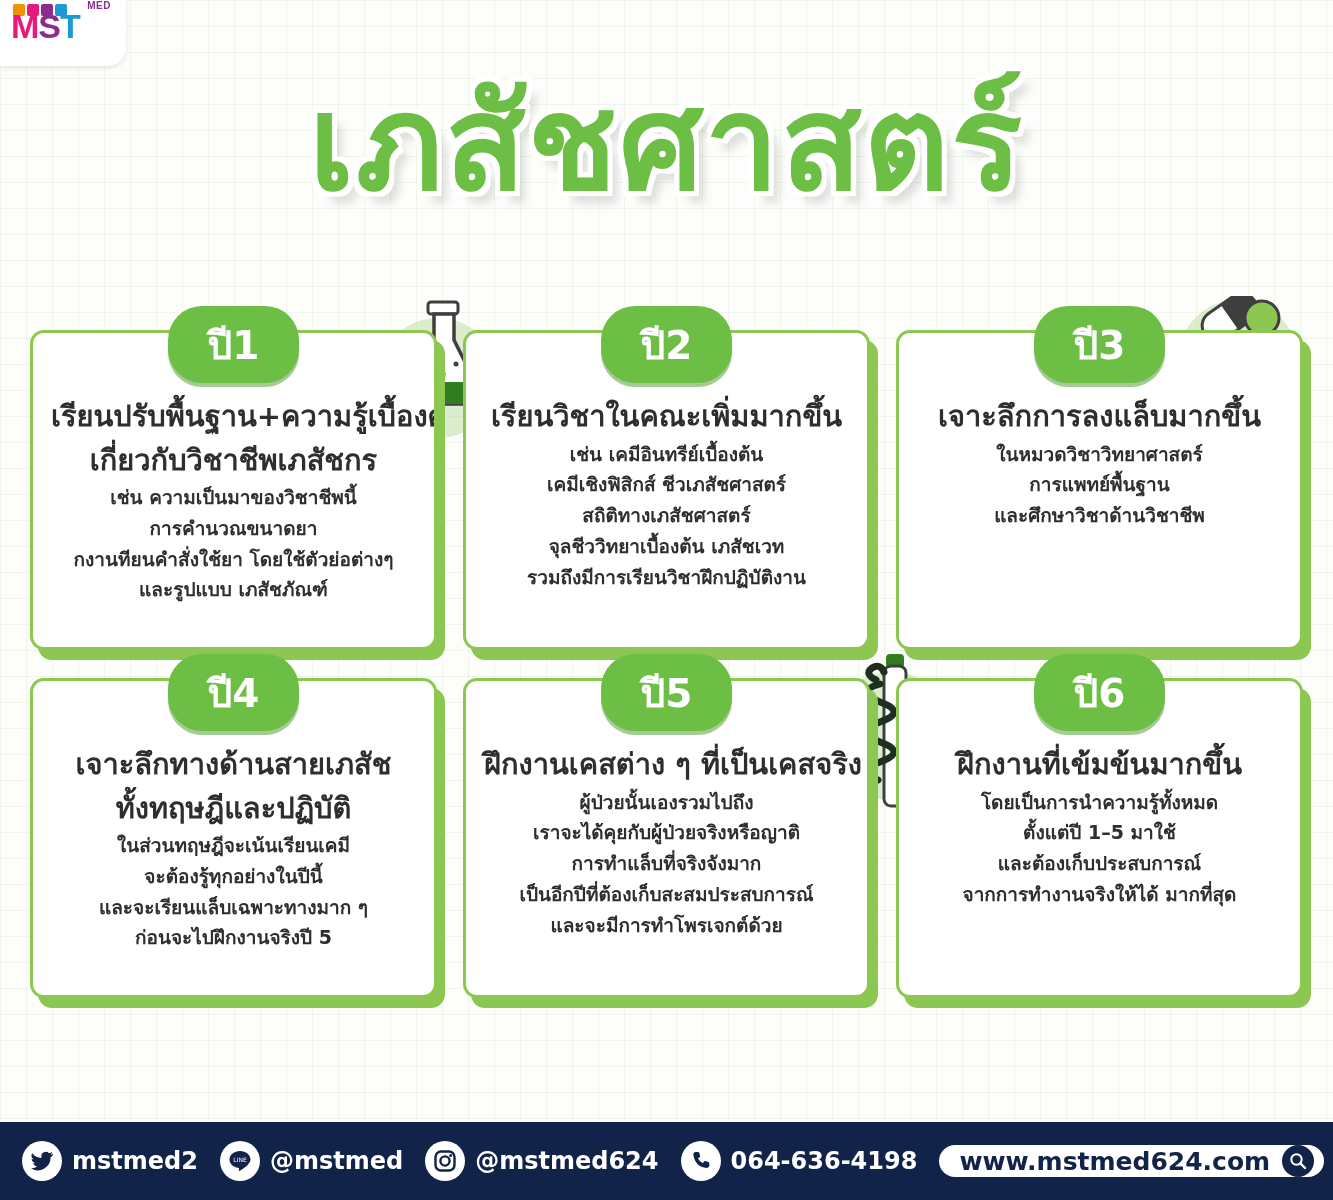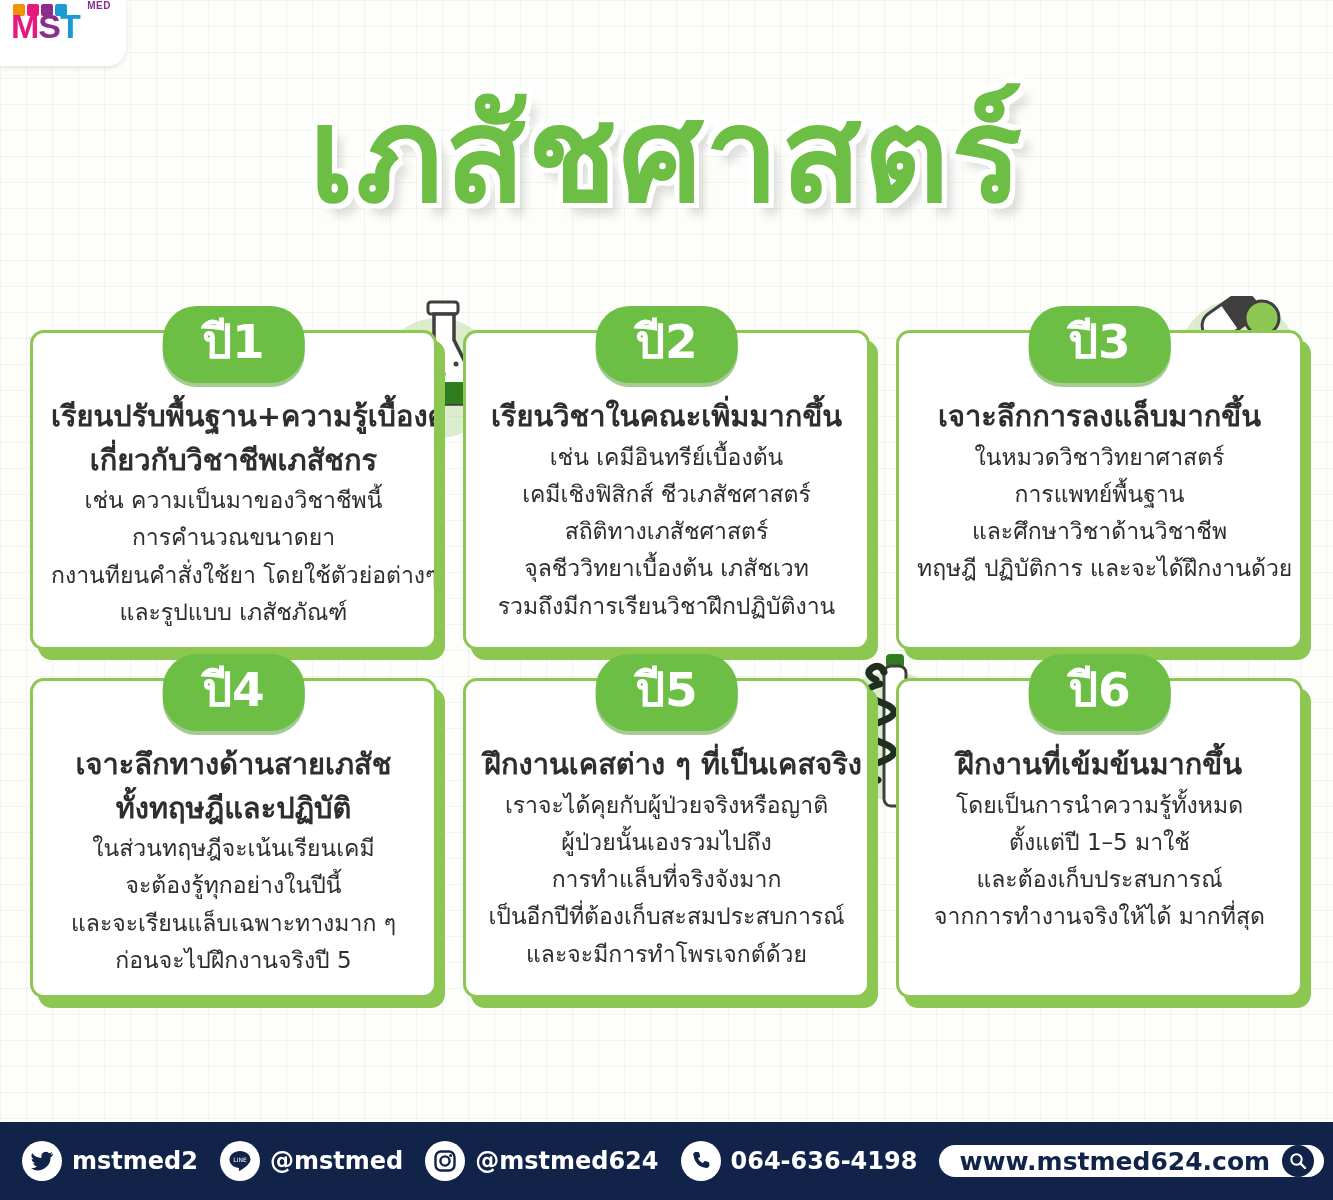--- a/index.html
+++ b/index.html
@@ -56,21 +56,20 @@
   .sq2 { left: 16px; top: 4px;  width: 12px; height: 12px; background: #e8197e; }
   .sq3 { left: 30px; top: 4px;  width: 12px; height: 12px; background: #8a2d8f; }
   .sq4 { left: 44px; top: 4px;  width: 12px; height: 12px; background: #1b9ad6; }
 
   
   .title-wrap {
     position: absolute;
     left: 0; right: 0; top: 54px;
     text-align: center;
     z-index: 3;
-    margin-top: 12px;
   }
   .title {
     display: inline-block;
     font-family: "DejaVu Sans", sans-serif;
     font-size: 132px;
     font-weight: bold;
     color: #6cbe45;
     line-height: 1.35;
     letter-spacing: 2px;
     text-shadow:
@@ -131,39 +130,40 @@
     overflow: hidden;
   }
   .badge {
     position: absolute;
     left: 50%;
     top: -24px;
     transform: translateX(-50%);
     background: #6cbe45;
     color: #ffffff;
     font-family: "DejaVu Sans", sans-serif;
-    font-size: 47px;
+    font-size: 39px;
     font-weight: bold;
     line-height: 1;
-    padding: 12px 40px 18px;
+    padding: 20px 40px 18px;
     border-radius: 34px;
     box-shadow: 0 4px 0 rgba(90,160,60,0.55);
     white-space: nowrap;
     z-index: 6;
   }
   .card-wrap { position: relative; width: 407px; }
 
   .lines {
     font-family: "DejaVu Sans", sans-serif;
     color: #2e2e2e;
   }
   .line {
-    font-size: 23px;
+    font-size: 19px;
     line-height: 1.62;
     white-space: nowrap;
+    font-weight: bold;
   }
   .line.head {
     font-weight: bold;
     font-size: 29px;
     line-height: 1.5;
   }
 
   
   .footer {
     position: absolute;
@@ -311,21 +311,20 @@
 
     <div class="card-wrap">
       <div class="card">
         <div class="card-shadow"></div>
         <div class="card-body">
           <div class="lines">
             <div class="line head">เจาะลึกการลงแล็บมากขึ้น</div>
             <div class="line">ในหมวดวิชาวิทยาศาสตร์</div>
             <div class="line">การแพทย์พื้นฐาน</div>
             <div class="line">และศึกษาวิชาด้านวิชาชีพ</div>
-            <div class="line">ทฤษฎี ปฏิบัติการ และจะได้ฝึกงานด้วย</div>
           </div>
         </div>
       </div>
       <div class="badge">ปี3</div>
     </div>
 
   </div>
 
   <div class="row">
 
@@ -345,22 +344,22 @@
       </div>
       <div class="badge">ปี4</div>
     </div>
 
     <div class="card-wrap">
       <div class="card">
         <div class="card-shadow"></div>
         <div class="card-body">
           <div class="lines">
             <div class="line head">ฝึกงานเคสต่าง ๆ ที่เป็นเคสจริง</div>
+            <div class="line">ผู้ป่วยนั้นเองรวมไปถึง</div>
             <div class="line">เราจะได้คุยกับผู้ป่วยจริงหรือญาติ</div>
-            <div class="line">ผู้ป่วยนั้นเองรวมไปถึง</div>
             <div class="line">การทำแล็บที่จริงจังมาก</div>
             <div class="line">เป็นอีกปีที่ต้องเก็บสะสมประสบการณ์</div>
             <div class="line">และจะมีการทำโพรเจกต์ด้วย</div>
           </div>
         </div>
       </div>
       <div class="badge">ปี5</div>
     </div>
 
     <div class="card-wrap">

